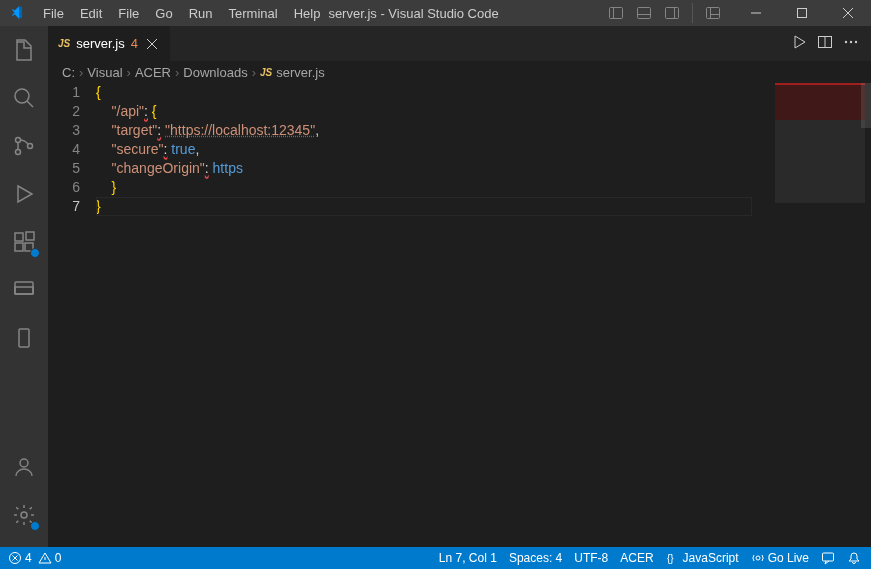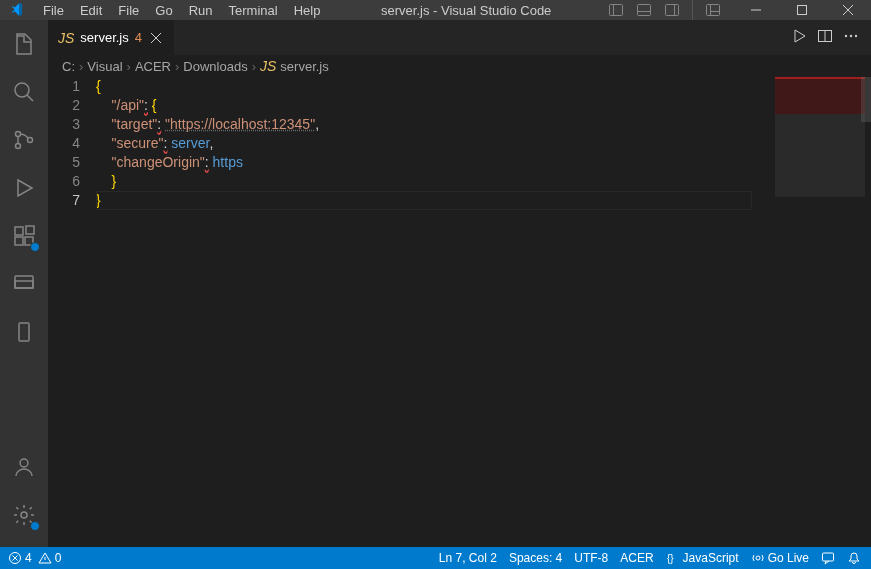--- a/index.html
+++ b/index.html
@@ -1,39 +1,39 @@
 <!DOCTYPE html>
 <html><head>
 <meta charset="utf-8">
 <style>
 * { margin: 0; padding: 0; box-sizing: border-box; font-family: "Segoe UI", -apple-system, sans-serif; }
 body { width: 871px; height: 569px; background: #1e1e1e; color: #cccccc; font-size: 13px; overflow: hidden; display: flex; flex-direction: column; }
-.titlebar { height: 20px; background: #3c3c3c; display: flex; align-items: center; flex-shrink: 0; }
+.titlebar { height: 26px; background: #3c3c3c; display: flex; align-items: center; flex-shrink: 0; }
 .vscode-icon { width: 35px; display: flex; justify-content: center; }
 .vscode-icon svg { width: 16px; height: 16px; }
 .menubar { display: flex; }
 .menu-item { padding: 0 8px; height: 30px; display: flex; align-items: center; color: #cccccc; }
-.title-center { flex: 1; text-align: center; color: #cccccc; }
+.title-center { flex: 1; text-align: left; color: #cccccc; }
 .layout-controls { display: flex; gap: 4px; padding-right: 8px; }
 .layout-btn { width: 24px; height: 20px; display: flex; align-items: center; justify-content: center; }
 .layout-btn svg { width: 16px; height: 16px; }
 .window-controls { display: flex; }
 .winbtn { width: 46px; height: 30px; display: flex; align-items: center; justify-content: center; color: #cccccc; }
 .main-area { flex: 1; display: flex; }
 .activity-bar { width: 48px; background: #333333; display: flex; flex-direction: column; flex-shrink: 0; }
 .activity-top, .activity-bottom { display: flex; flex-direction: column; }
 .activity-bottom { margin-top: auto; margin-bottom: 8px; }
 .activity-item { width: 48px; height: 48px; display: flex; align-items: center; justify-content: center; position: relative; }
 .activity-item svg { width: 24px; height: 24px; }
 .activity-item .badge { position: absolute; bottom: 8px; right: 8px; width: 10px; height: 10px; background: #007acc; border-radius: 50%; border: 1px solid #333; }
 .editor-area { flex: 1; display: flex; flex-direction: column; }
 .tabbar { height: 35px; background: #252526; display: flex; align-items: stretch; flex-shrink: 0; }
 .tab { display: flex; align-items: center; padding: 0 10px; background: #1e1e1e; border-right: 1px solid #252526; gap: 6px; }
 .tab.active { background: #1e1e1e; }
-.tab-icon { color: #e8c064; font-weight: normal; font-size: 14px; font-style: italic; }
+.tab-icon { color: #e8c064; font-weight: bold; font-size: 10px; font-style: italic; }
 .tab-label { color: #fff; }
 .tab-badge { color: #e28b54; }
 .tab-close { width: 16px; height: 16px; display: flex; align-items: center; justify-content: center; }
 .tab-actions { margin-left: auto; display: flex; align-items: center; gap: 10px; padding-right: 12px; }
 .tab-actions svg { width: 16px; height: 16px; }
 .breadcrumbs { height: 22px; padding: 0 14px; display: flex; align-items: center; gap: 4px; color: #a6a6a6; font-size: 13px; flex-shrink: 0; }
 .bc-item { display: flex; align-items: center; gap: 4px; }
 .bc-sep { color: #666; }
 .editor-body { flex: 1; display: flex; position: relative; }
 .gutter { width: 48px; text-align: right; padding-right: 16px; color: #858585; font-family: Consolas, "Courier New", monospace; font-size: 14px; line-height: 19px; }
@@ -242,21 +242,21 @@
         <div>3</div>
         <div>4</div>
         <div>5</div>
         <div>6</div>
         <div class="current">7</div>
       </div>
       <div class="code">
 <div class="code-line"><span class="tok-brace">{</span></div>
 <div class="code-line">    <span class="tok-str">"/api"</span><span class="tok-punct squiggle">:</span><span class="tok-brace"> {</span></div>
 <div class="code-line">    <span class="tok-str">"target"</span><span class="tok-punct squiggle">:</span> <span class="tok-url">"https://localhost:12345"</span><span class="tok-punct">,</span></div>
-<div class="code-line">    <span class="tok-str">"secure"</span><span class="tok-punct squiggle">:</span><span class="tok-bool"> server</span><span class="tok-punct">,</span></div>
+<div class="code-line">    <span class="tok-str">"secure"</span><span class="tok-punct squiggle">:</span><span class="tok-bool"> true</span><span class="tok-punct">,</span></div>
 <div class="code-line">    <span class="tok-str">"changeOrigin"</span><span class="tok-punct squiggle">:</span><span class="tok-bool"> https</span></div>
 <div class="code-line">    <span class="tok-brace">}</span></div>
 <div class="code-line current"><span class="tok-brace">}</span></div>
         <div class="minimap"></div>
         <div class="scroll-thumb"></div>
       </div>
     </div>
   </div>
 </div>
 
@@ -272,21 +272,21 @@
       </span>
     <span class="sitem">
         <svg viewBox="0 0 14 14" stroke="#fff" fill="none">
           <path d="M7 2L13 12H1L7 2z"></path>
           <line x1="7" y1="6" x2="7" y2="9"></line>
         </svg>
         <span>0</span>
       </span>
   </div>
   <div class="status-right">
-    <span class="sitem">Ln 7, Col 2</span>
+    <span class="sitem">Ln 7, Col 1</span>
     <span class="sitem">Spaces: 4</span>
     <span class="sitem">UTF-8</span>
     <span class="sitem">ACER</span>
     <span class="sitem">
         <svg viewBox="0 0 14 14" fill="#fff">
           <text x="1" y="11" font-size="10">{}</text>
         </svg>
         <span>JavaScript</span>
       </span>
     <span class="sitem">

